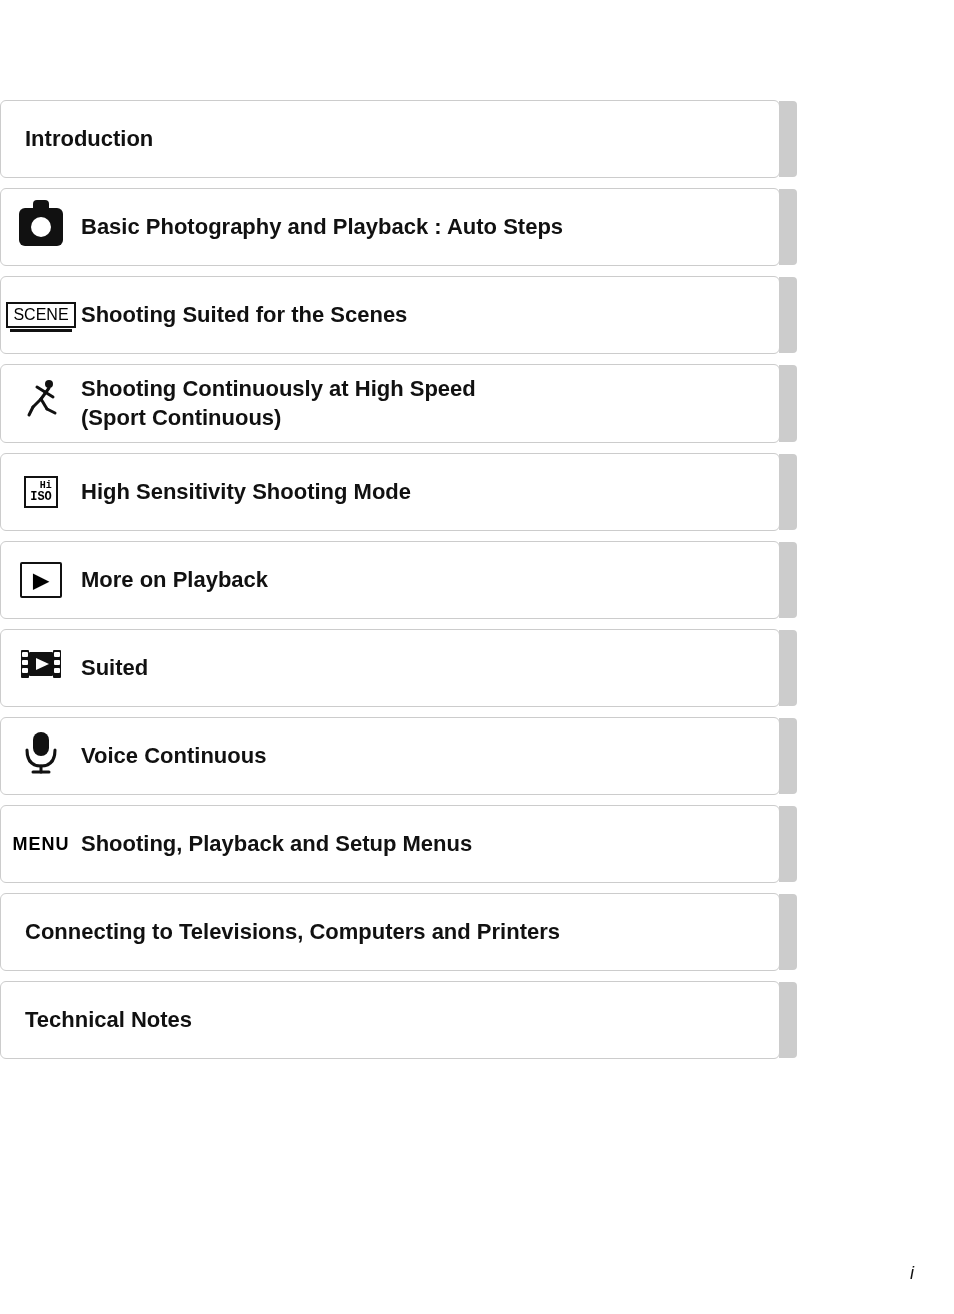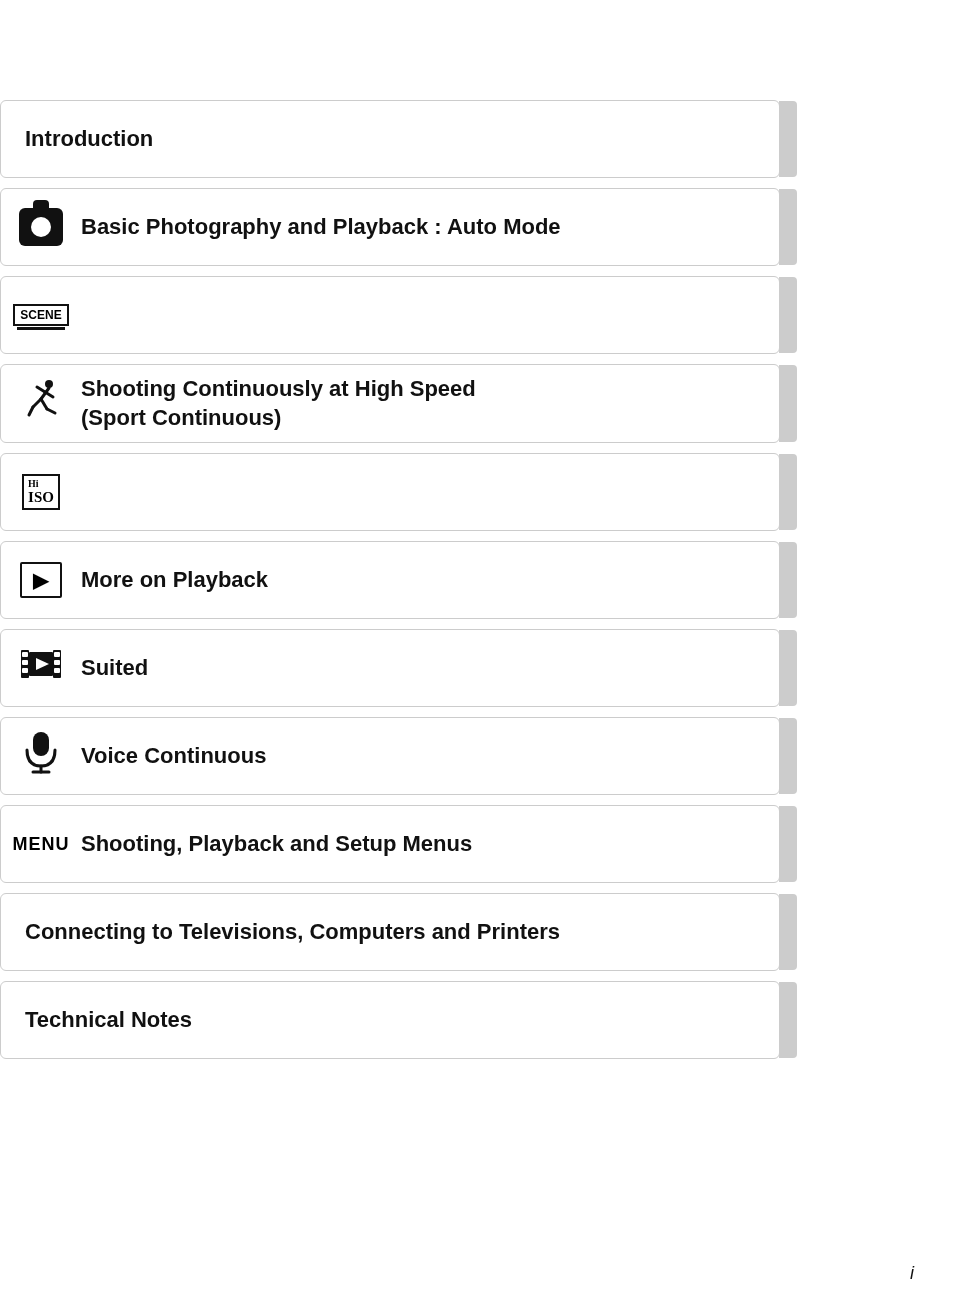--- a/index.html
+++ b/index.html
@@ -103,22 +103,22 @@
       width: 20px;
       height: 20px;
       background: #fff;
       border-radius: 50%;
     }
 
     .scene-icon {
       display: inline-block;
       border: 2.5px solid #111;
       padding: 2px 5px;
-      font-size: 12px;
-      font-weight: bold;
+      font-size: 16px;
+      font-weight: normal;
       letter-spacing: 0px;
       font-family: Arial, sans-serif;
       position: relative;
     }
     .scene-icon::before {
       content: '';
       position: absolute;
       bottom: -6px;
       left: 2px;
       right: 2px;
@@ -128,31 +128,31 @@
 
     .sport-icon {
       font-size: 36px;
     }
 
     .hi-iso-icon {
       border: 2.5px solid #111;
       padding: 2px 4px;
       font-size: 13px;
       font-weight: bold;
-      font-family: Liberation Serif, serif;
+      font-family: Liberation Mono, monospace;
       line-height: 1.1;
-      text-align: left;
+      text-align: right;
     }
     .hi-iso-icon .hi-line {
       font-size: 10px;
       font-weight: bold;
       display: block;
     }
     .hi-iso-icon .iso-line {
-      font-size: 15px;
+      font-size: 12px;
       font-weight: bold;
       display: block;
     }
 
     .smile-icon {
       border: 2.5px solid #111;
       width: 44px;
       height: 40px;
       display: flex;
       align-items: center;
@@ -204,27 +204,28 @@
 
     <li class="toc-item no-icon">
       <span class="toc-label">Introduction</span>
     </li>
 
 
     <li class="toc-item">
       <div class="toc-icon-area">
         <span class="icon-camera"></span>
       </div>
-      <span class="toc-label">Basic Photography and Playback : Auto Mode</span>
+      <span class="toc-label">Basic Photography and Playback : Auto Steps</span>
     </li>
 
     <li class="toc-item">
       <div class="toc-icon-area">
         <span class="scene-icon">SCENE</span>
       </div>
+      <span class="toc-label">Shooting Suited for the Scenes</span>
     </li>
 
     <li class="toc-item">
       <div class="toc-icon-area">
         <span class="sport-icon">
           
           <svg width="44" height="44" viewBox="0 0 44 44" fill="none" xmlns="http://www.w3.org/2000/svg">
 
             <circle cx="30" cy="7" r="4" fill="#111"></circle>
 
@@ -245,20 +246,21 @@
       <span class="toc-label">Shooting Continuously at High Speed<br>(Sport Continuous)</span>
     </li>
 
     <li class="toc-item">
       <div class="toc-icon-area">
         <span class="hi-iso-icon">
           <span class="hi-line">Hi</span>
           <span class="iso-line">ISO</span>
         </span>
       </div>
+      <span class="toc-label">High Sensitivity Shooting Mode</span>
     </li>
 
 
     <li class="toc-item">
       <div class="toc-icon-area">
         <span class="play-icon">▶</span>
       </div>
       <span class="toc-label">More on Playback</span>
     </li>
 

